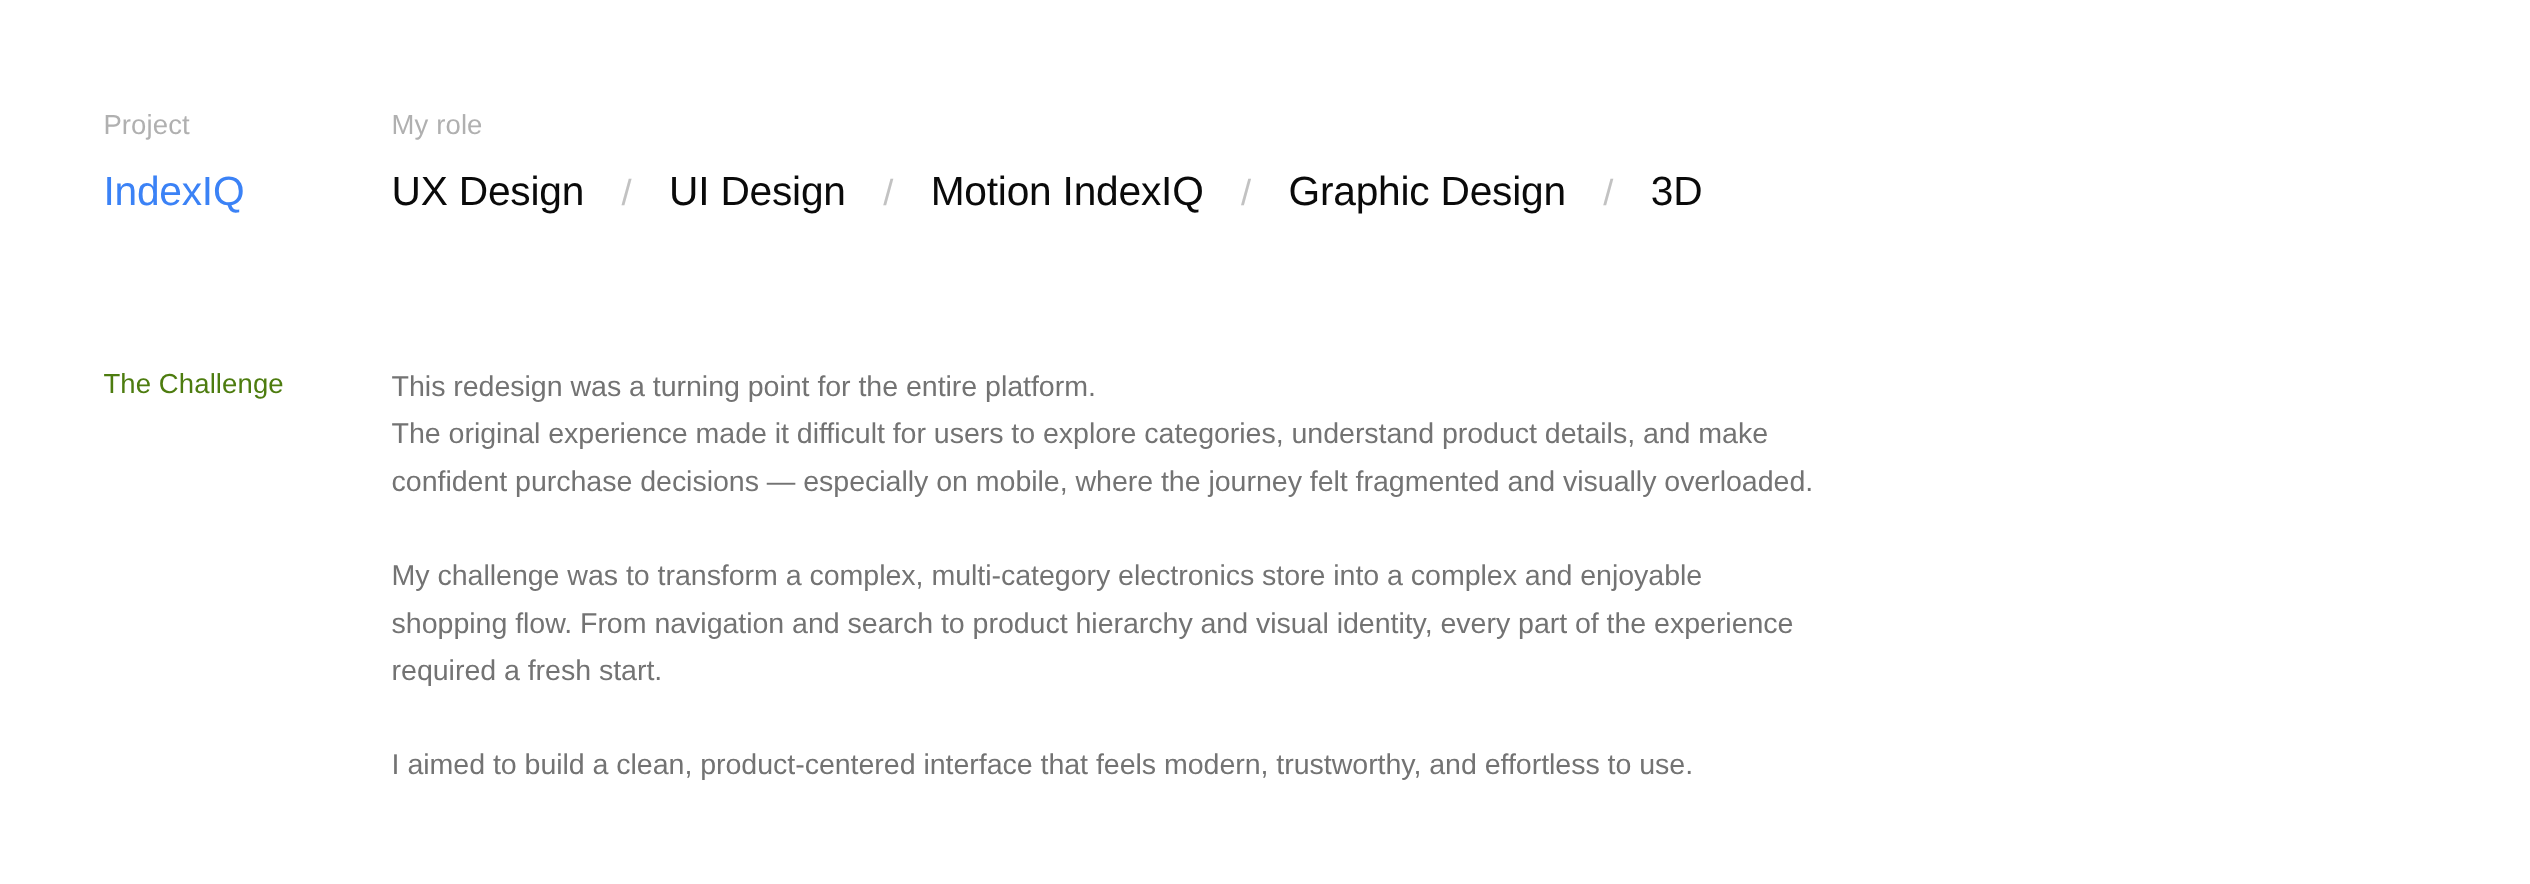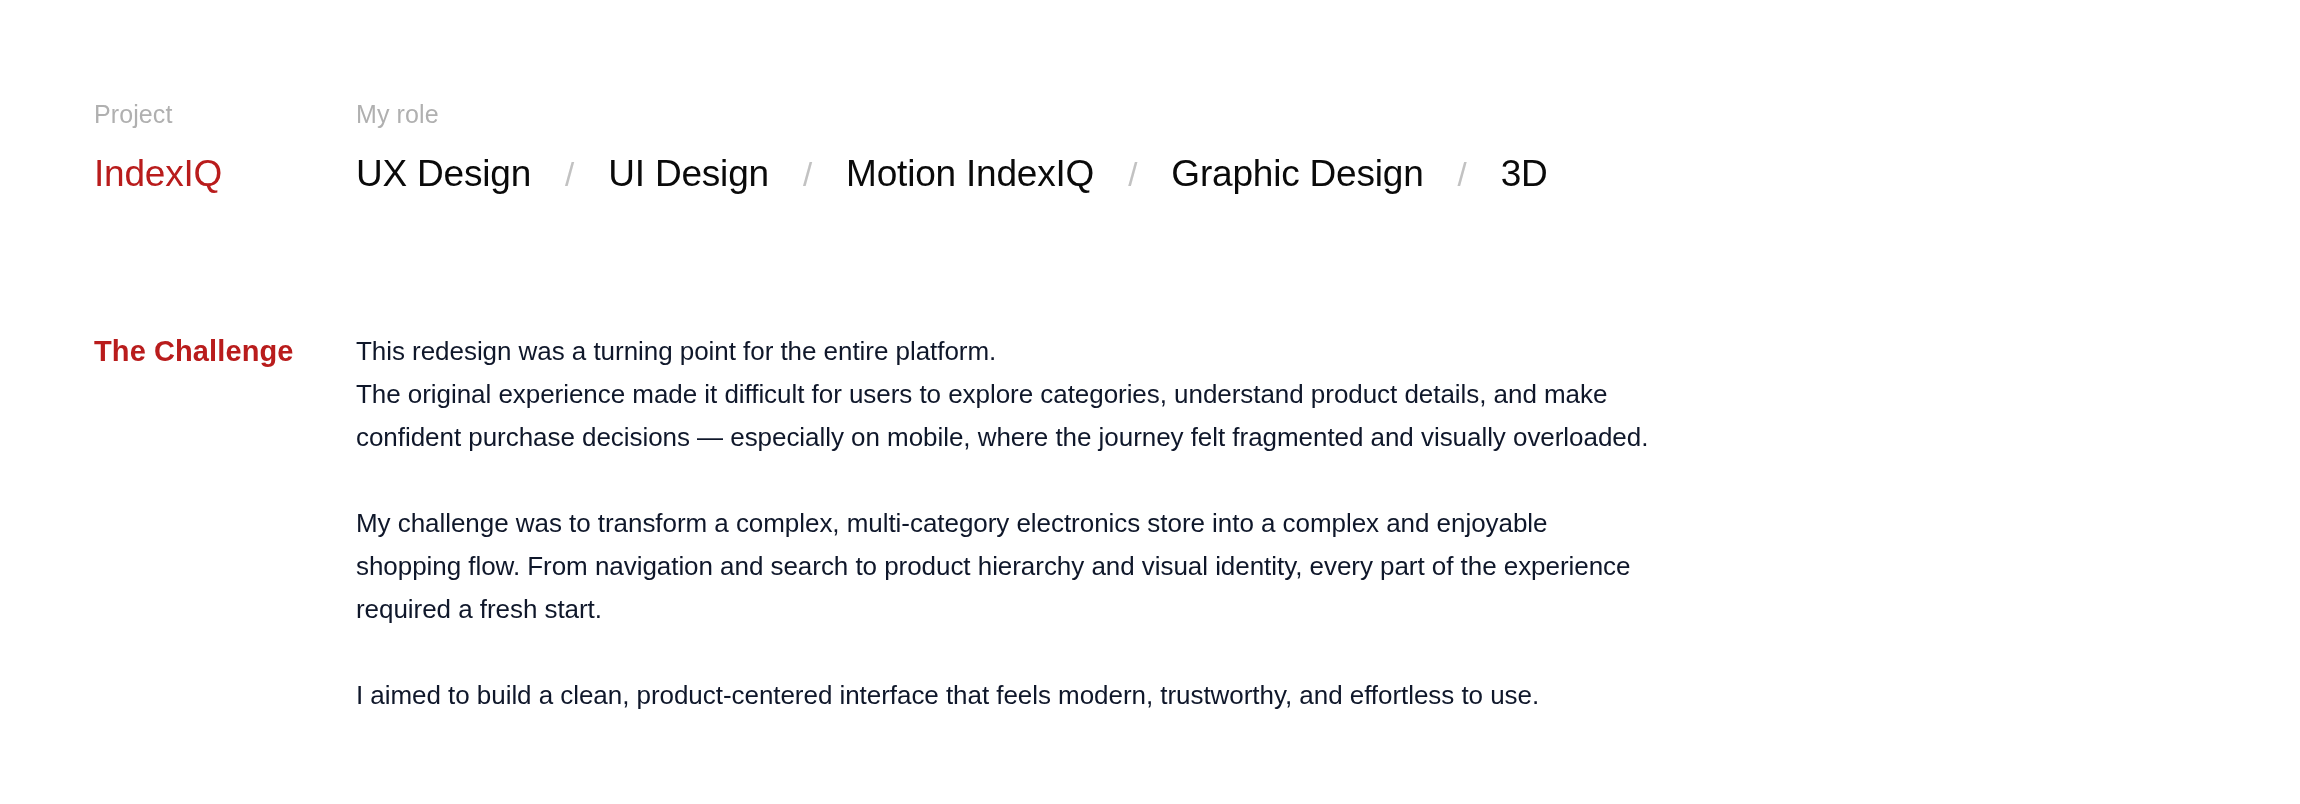--- a/index.html
+++ b/index.html
@@ -55,21 +55,21 @@
     color: #b0b0b0;
     font-weight: 400;
     letter-spacing: 0.1px;
     white-space: nowrap;
   }
 
   .meta-value {
     margin-top: 24px;
     font-size: 37px;
     line-height: 1.15;
-    color: #b91c1c;
+    color: #3b82f6;
     font-weight: 400;
     letter-spacing: -0.2px;
     white-space: nowrap;
   }
 
   .role-list {
     display: flex;
     align-items: baseline;
     flex-wrap: nowrap;
     margin-top: 24px;
@@ -96,37 +96,37 @@
 
   
   .challenge-row {
     position: absolute;
     left: 0;
     top: 330px;
     width: 100%;
   }
 
   .section-label {
-    font-size: 29px;
+    font-size: 25px;
     line-height: 1.2;
-    color: #b91c1c;
-    font-weight: 700;
+    color: #4d7c0f;
+    font-weight: 400;
     letter-spacing: 0.1px;
     white-space: nowrap;
     padding-top: 4px;
   }
 
   .body-copy {
     max-width: 1680px;
   }
 
   .para {
     font-size: 26px;
     line-height: 43px;
-    color: #0f172a;
+    color: #737373;
     font-weight: 400;
     letter-spacing: -0.05px;
     margin: 0;
   }
 
   .para + .para {
     margin-top: 43px;
   }
 
   .para-line {

